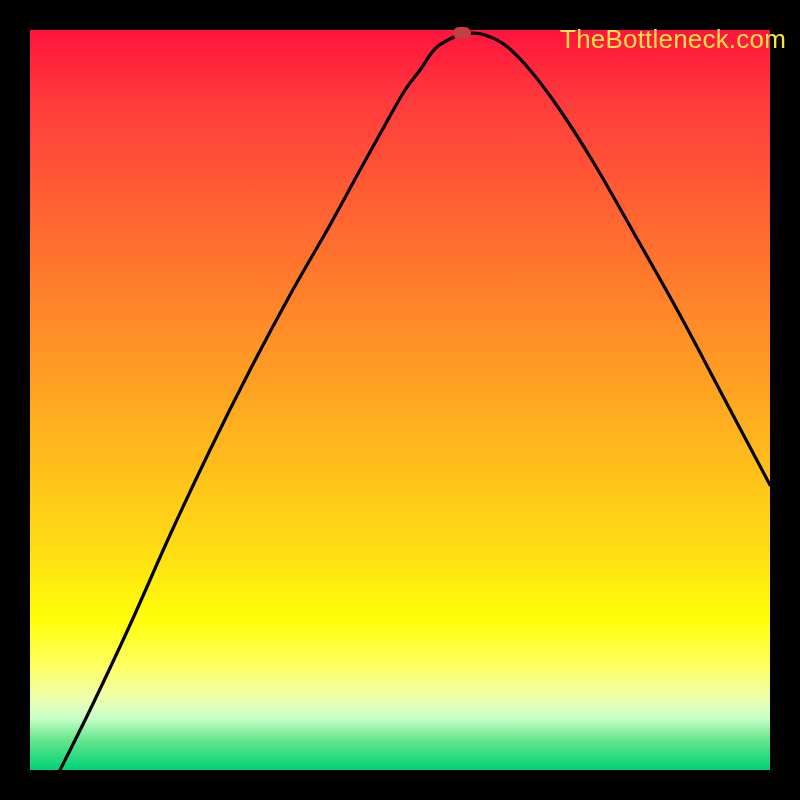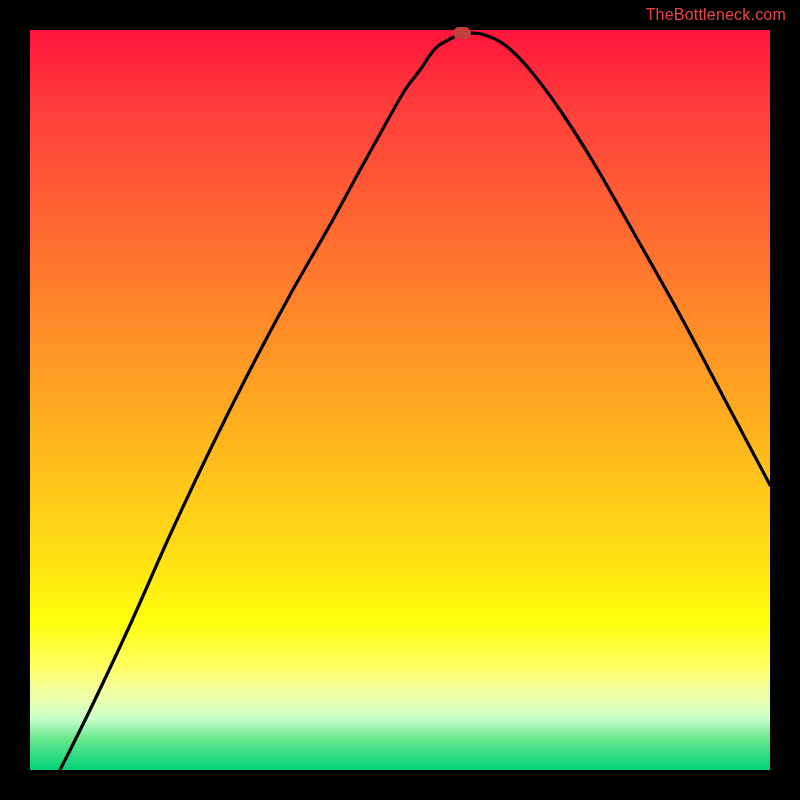--- a/index.html
+++ b/index.html
@@ -55,24 +55,24 @@
     stroke-width: 3.2;
     stroke-linecap: round;
     stroke-linejoin: round;
   }
   .marker {
     fill: #c24040;
     stroke: none;
   }
   .watermark {
     position: absolute;
-    top: 6px;
+    top: 24px;
     right: 14px;
-    color: #ef4444;
-    font-size: 16px;
+    color: #fde047;
+    font-size: 26px;
     letter-spacing: 0.2px;
     font-weight: 500;
   }
 </style>
 </head>
 <body>
 
 <div class="frame">
   <div class="plot"></div>
 

